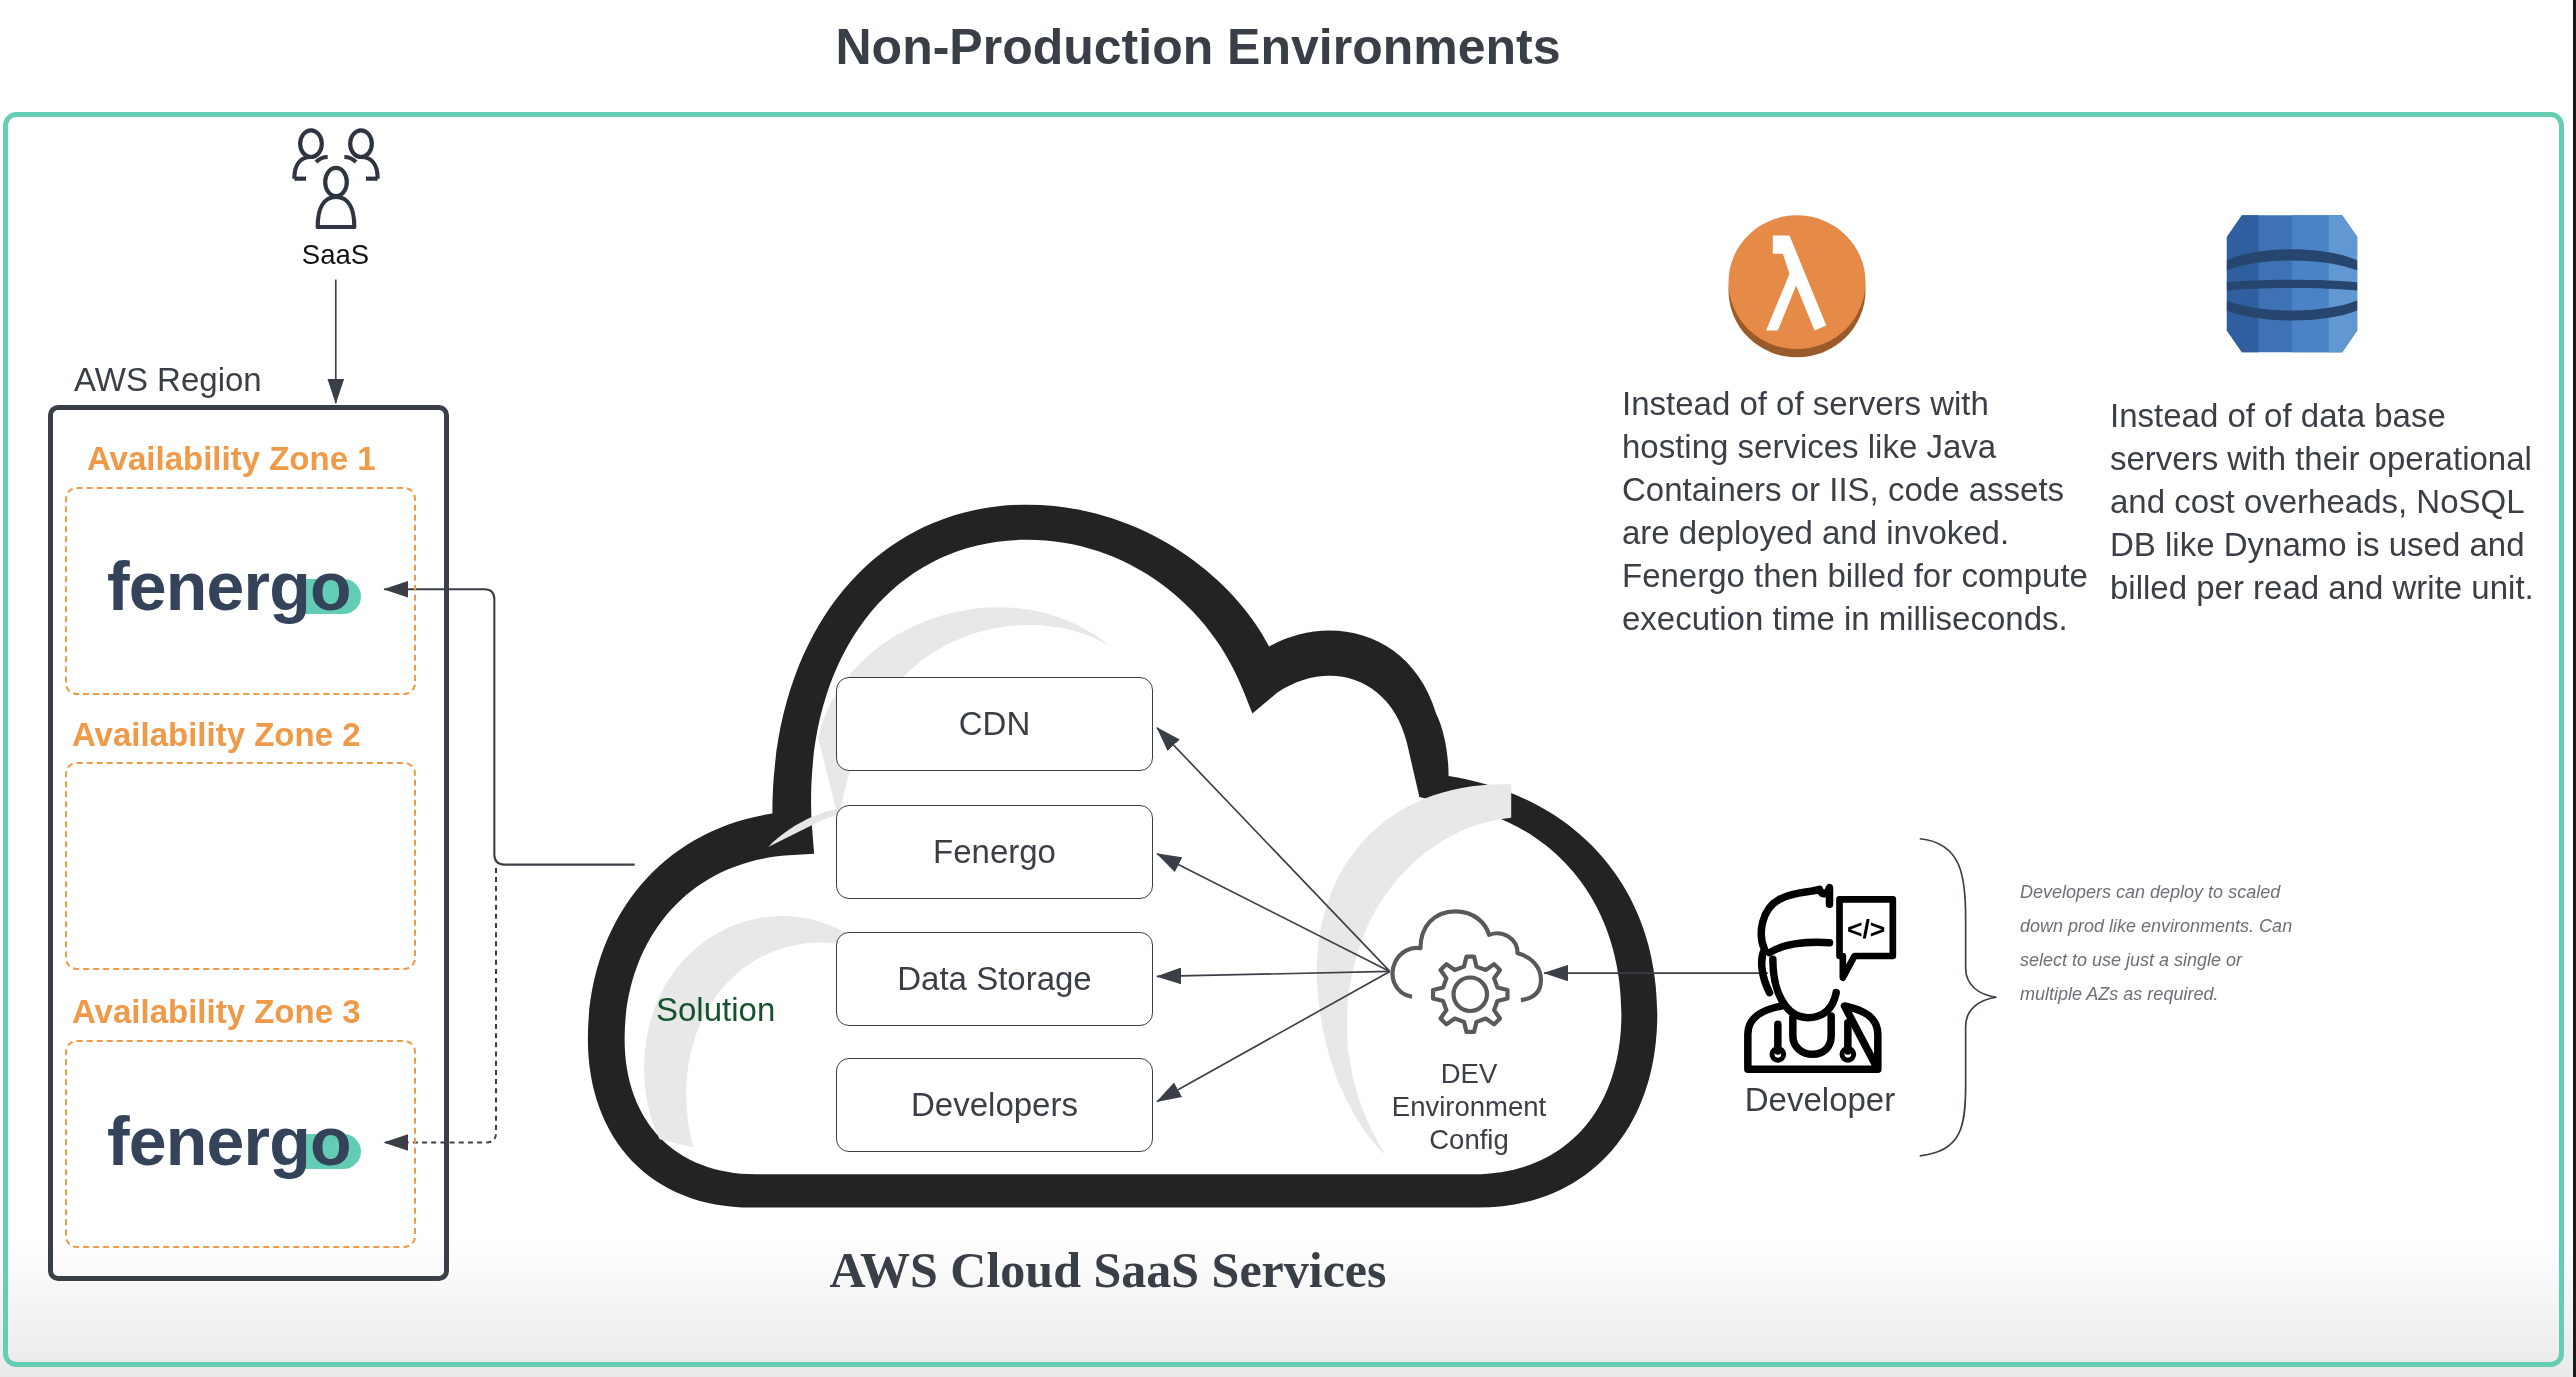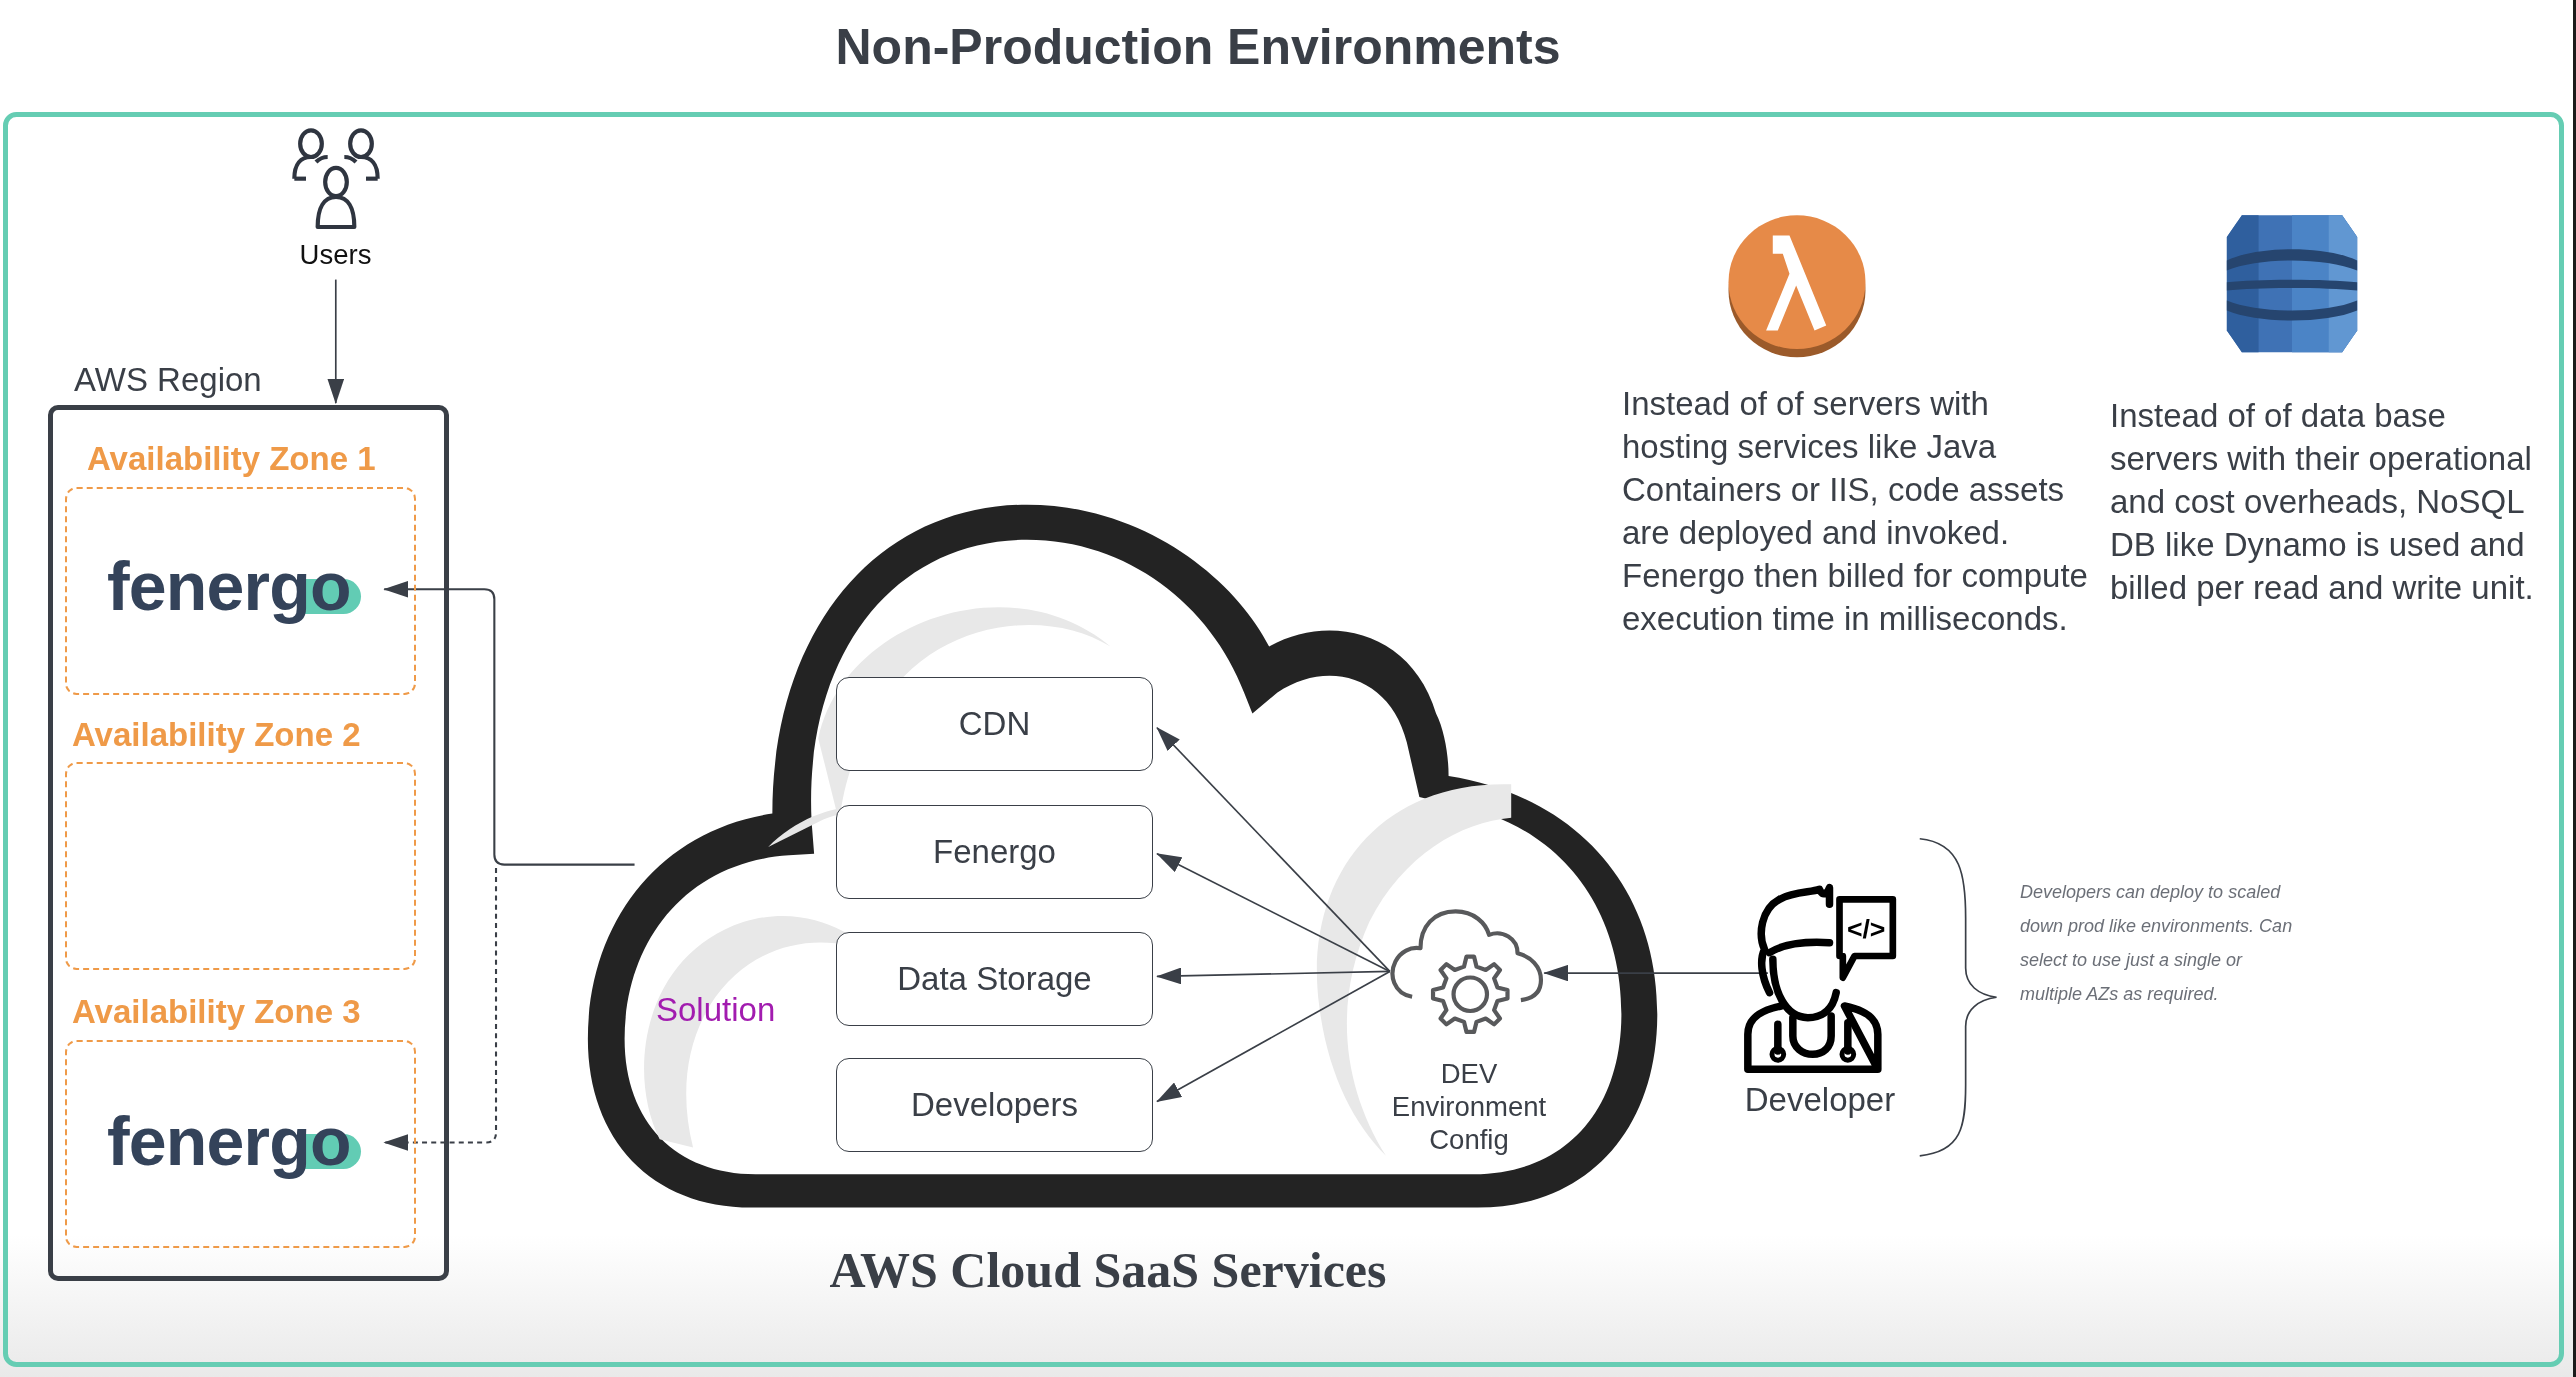--- a/index.html
+++ b/index.html
@@ -37,21 +37,21 @@
   .az-box {
     position: absolute; left: 65px; width: 351px; height: 208px;
     border: 2.5px dashed #ef9a48; border-radius: 11.7px; box-sizing: border-box;
   }
   .svc-box {
     position: absolute; left: 836px; width: 317px; height: 94px;
     border: 1.7px solid #3a3f47; border-radius: 13px; box-sizing: border-box; background: #fff;
     display: flex; align-items: center; justify-content: center;
     font-size: 33px; color: #3a3f47;
   }
-  .solution-label { position: absolute; left: 656px; top: 991px; font-size: 33px; color: #a21caf; }
+  .solution-label { position: absolute; left: 656px; top: 991px; font-size: 33px; color: #14532d; }
   .dev-config-label {
     position: absolute; left: 1369px; width: 200px; top: 1057px; text-align: center;
     font-size: 27.5px; line-height: 33px; color: #3a3f47;
   }
   .developer-label { position: absolute; left: 1720px; width: 200px; top: 1081px; text-align: center; font-size: 33px; color: #3a3f47; }
   .dev-note {
     position: absolute; left: 2020px; top: 875px; width: 275px;
     font-size: 18px; line-height: 34px; font-style: italic; color: #6b6f77;
   }
   .desc {
@@ -80,21 +80,21 @@
     <ellipse cx="32" cy="20" rx="13" ry="16"></ellipse>
     <path d="M12 62 C12 44 20 36 32 36 M52 36 C44 36 40 40 38 42"></path>
     <path d="M12 62 L26 62"></path>
     <ellipse cx="92" cy="20" rx="13" ry="16"></ellipse>
     <path d="M112 62 C112 44 104 36 92 36 M72 36 C80 36 84 40 86 42"></path>
     <path d="M112 62 L98 62"></path>
     <ellipse cx="62" cy="66" rx="13" ry="17"></ellipse>
     <path d="M40 120 C40 96 48 84 62 84 C76 84 84 96 84 120 Z"></path>
   </g>
 </svg>
-<div class="users-label">Users</div>
+<div class="users-label">SaaS</div>
 
 <svg class="abs" style="left:0;top:0" width="2576" height="1377" viewBox="0 0 3086 1650">
   <defs>
     <marker id="arr" viewBox="0 0 10 10" refX="9" refY="5" markerWidth="8" markerHeight="8" orient="auto-start-reverse" markerUnits="userSpaceOnUse">
       <path d="M0 0 L10 5 L0 10 z" fill="#3a3f47"></path>
     </marker>
     <marker id="arrL" viewBox="0 0 30 20" refX="29" refY="10" markerWidth="30" markerHeight="20" orient="auto" markerUnits="userSpaceOnUse">
       <path d="M0 0 L30 10 L0 20 z" fill="#3a3f47"></path>
     </marker>
   </defs>

